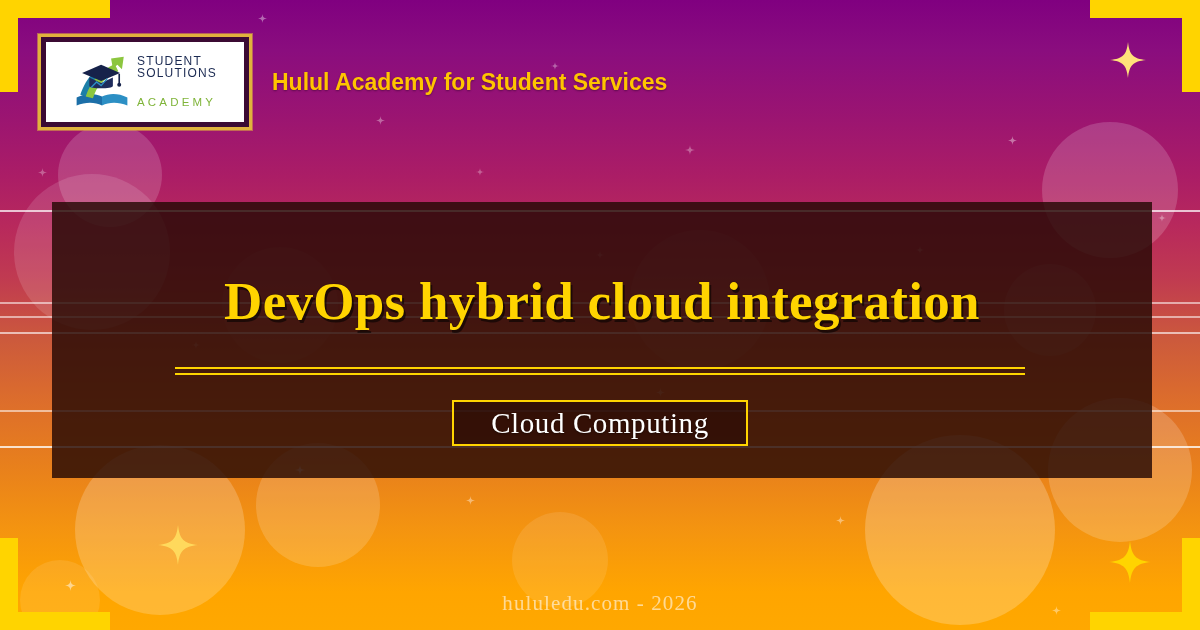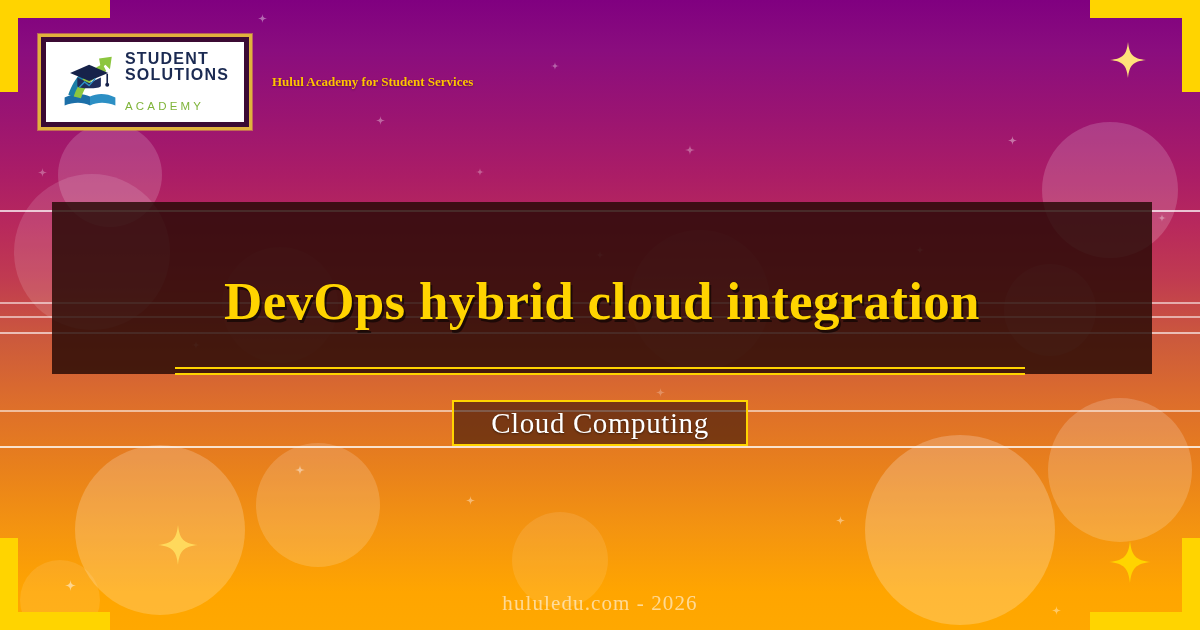--- a/index.html
+++ b/index.html
@@ -72,40 +72,40 @@
     width:100%; height:100%;
     background:#ffffff;
     display:flex; align-items:center; justify-content:center;
     gap:6px;
     padding:4px 6px;
   }
   #logo-mark { width:58px; height:58px; flex:0 0 auto; }
   #logo-text { display:flex; flex-direction:column; line-height:1.0; }
   #logo-text .l1, #logo-text .l2 {
     font-family:"Liberation Sans", sans-serif;
-    font-weight:bold; font-size:16px; letter-spacing:1.2px;
+    font-weight:normal; font-size:12px; letter-spacing:1.2px;
     color:#1B2A52;
   }
   #logo-text .l3 {
     font-family:"Liberation Sans", sans-serif;
     font-weight:normal; font-size:11.5px; letter-spacing:3.2px;
     color:#7FB439; margin-top:18px;
   }
   #org-name {
-    font-family:Liberation Serif, serif;
-    font-weight:bold; font-size:13px;
+    font-family:Liberation Sans, sans-serif;
+    font-weight:bold; font-size:23px;
     color:#FFC400;
     white-space:nowrap;
     text-shadow:0 1px 2px rgba(0,0,0,.35);
   }
 
   
   #card {
     position:absolute;
-    left:52px; top:202px; width:1100px; height:172px;
+    left:52px; top:202px; width:1100px; height:276px;
     background:rgba(36,8,4,0.82);
     z-index:10;
     overflow:hidden;
   }
   #card-inner {
     position:relative; width:100%; height:100%;
     display:flex; flex-direction:column;
     align-items:center; justify-content:flex-start;
     padding-top:72px;
   }

